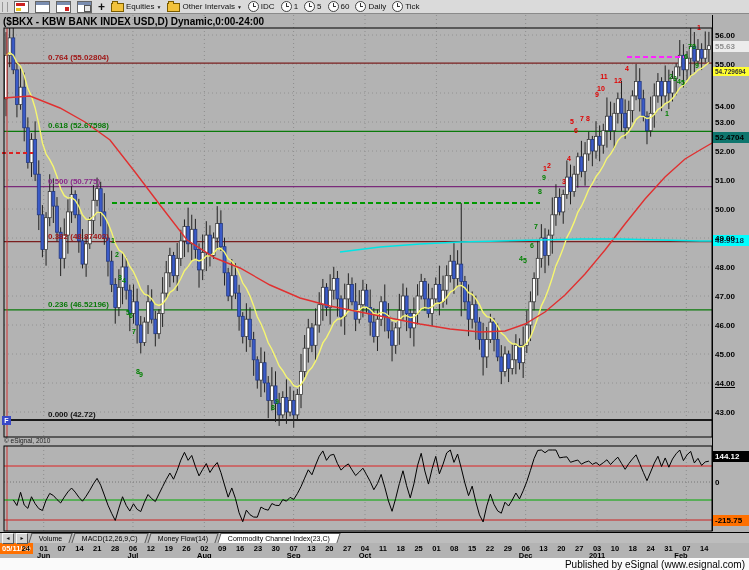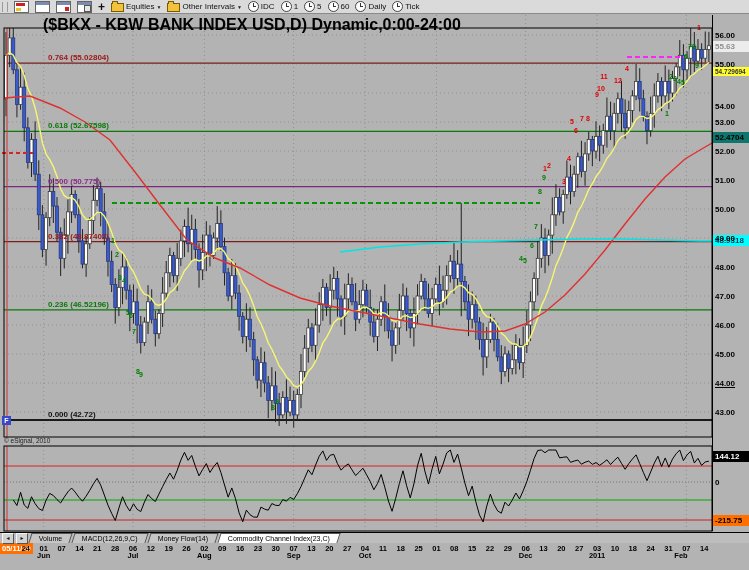--- a/index.html
+++ b/index.html
@@ -22,21 +22,21 @@
   .ticon.setup::after{content:"";position:absolute;right:0;bottom:0;width:5px;height:5px;background:#e8e8e8;border:1px solid #555;}
   .plus{font-size:12px;font-weight:bold;line-height:10px;}
   .folder{display:inline-block;width:11px;height:7px;background:#f2c23c;border:1px solid #7a5c00;position:relative;margin-top:2px;}
   .folder::before{content:"";position:absolute;top:-3px;left:0;width:4px;height:2px;background:#f2c23c;border:1px solid #7a5c00;border-bottom:none;}
   .caret{font-size:5px;color:#222;}
   .clock{display:inline-block;width:9px;height:9px;border:1px solid #444;border-radius:50%;background:#fdfdfd;position:relative;}
   .clock::before{content:"";position:absolute;left:4px;top:1px;width:1px;height:4px;background:#333;}
   .clock::after{content:"";position:absolute;left:4px;top:4px;width:3px;height:1px;background:#333;}
 
   
-  #title{position:absolute;top:16px;left:3px;font-size:16px;font-weight:bold;color:#000;z-index:10;letter-spacing:0;margin-left:40px;}
+  #title{position:absolute;top:16px;left:3px;font-size:10px;font-weight:bold;color:#000;z-index:10;letter-spacing:0;}
 
   
   #chart-svg{position:absolute;top:14px;left:0;z-index:1;}
   #chart-svg text{font-family:"Liberation Sans",sans-serif;}
 
   
   #overlay{position:absolute;top:0;left:0;width:749px;height:570px;z-index:20;pointer-events:none;}
   .ptick{position:absolute;left:715px;font-size:8px;font-weight:bold;color:#000;white-space:nowrap;}
   .fiblabel{position:absolute;font-size:8px;font-weight:bold;white-space:nowrap;}
   .axbox{position:absolute;left:713px;width:34px;font-size:6.5px;font-weight:bold;
@@ -736,13 +736,16 @@
       <div class="mlabel" style="left: 132.95px;">Jul</div>
       <div class="mlabel" style="left: 204.35px;">Aug</div>
       <div class="mlabel" style="left: 293.6px;">Sep</div>
       <div class="mlabel" style="left: 365px;">Oct</div>
       <div class="mlabel" style="left: 436.4px; margin-top: 18px;">Nov</div>
       <div class="mlabel" style="left: 525.65px;">Dec</div>
       <div class="mlabel" style="left: 597.05px;">2011</div>
       <div class="mlabel" style="left: 677px; padding-left: 8px;">Feb</div>
     </div>
 
+  <div id="footerstrip">
+    <span>Published by eSignal (www.esignal.com)</span>
+  </div>
 </div>
 
 </body></html>

